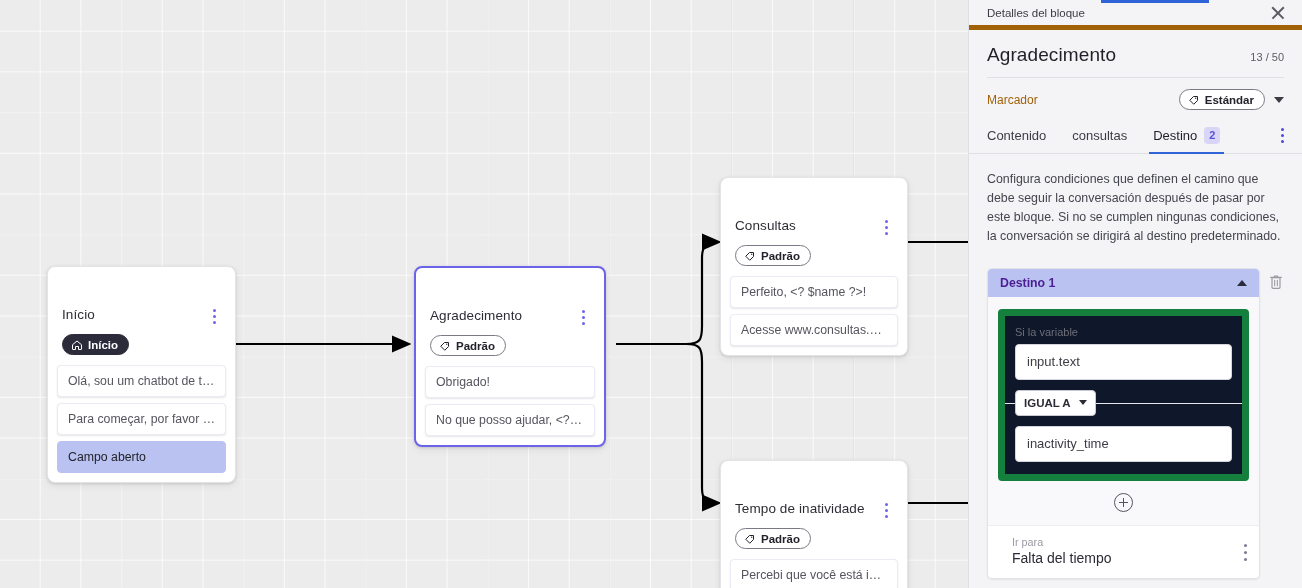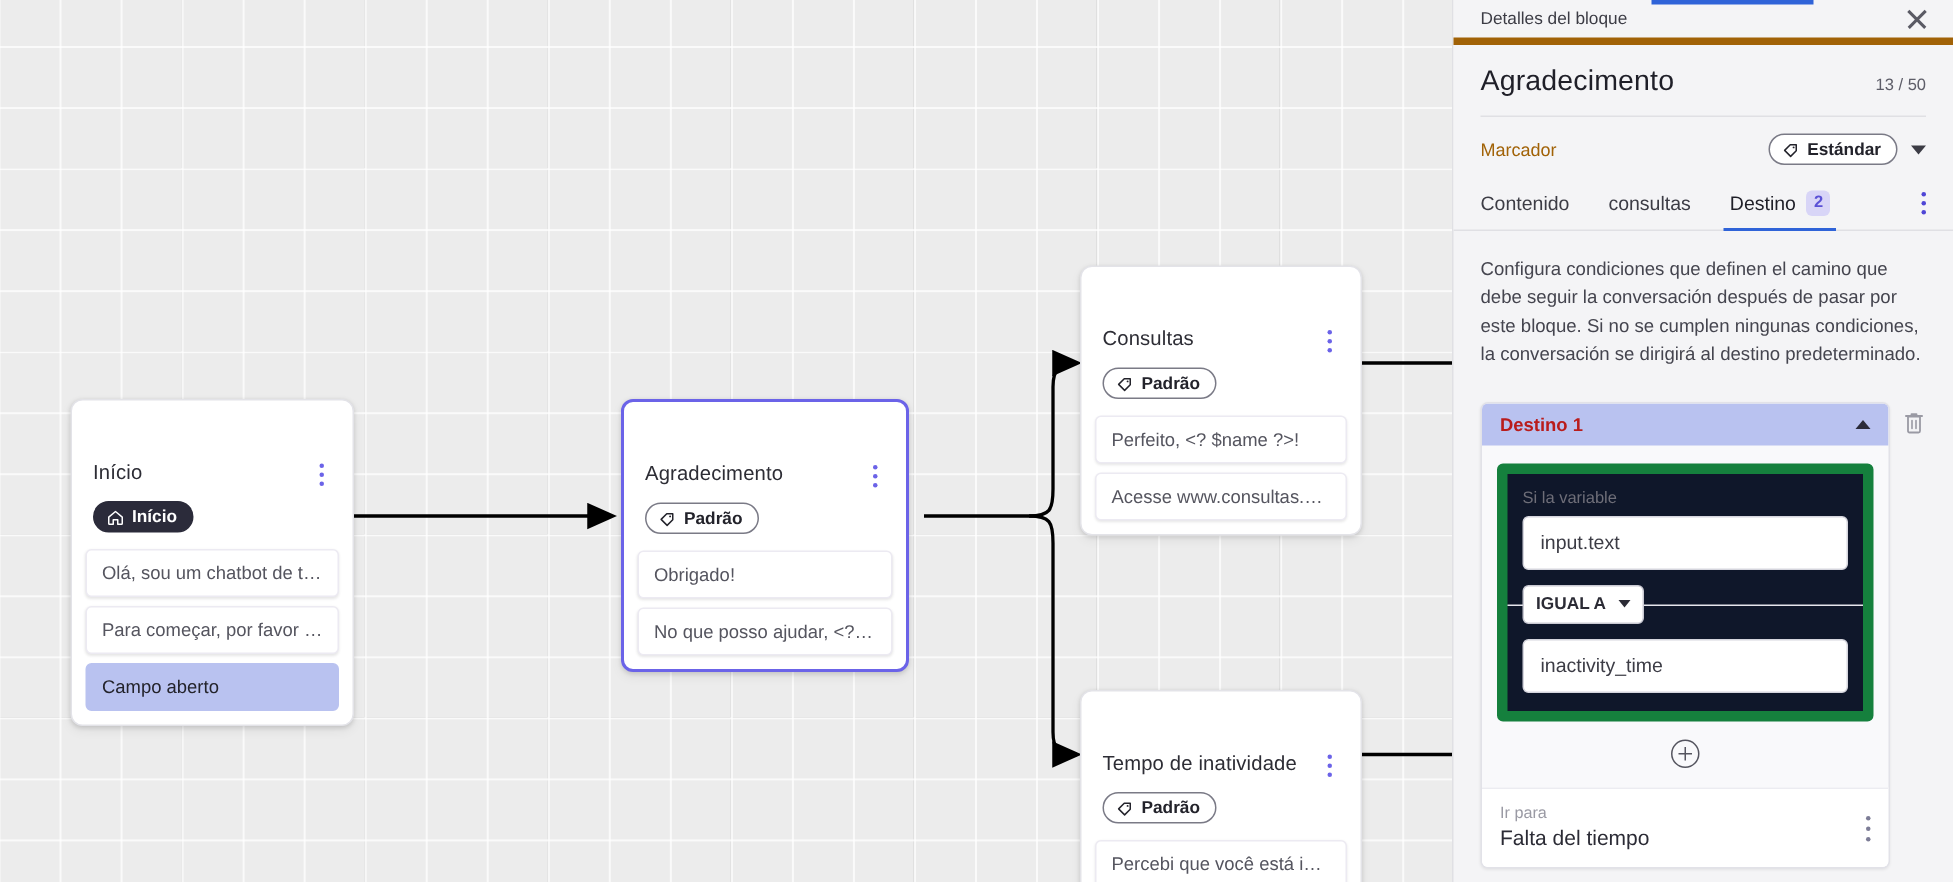--- a/index.html
+++ b/index.html
@@ -152,21 +152,21 @@
   .dest-wrap { display: flex; align-items: flex-start; gap: 8px; margin-top: 22px; }
   .dest-card {
     flex: 1; background: #f9f9fb; border: 1px solid #e2e2e8; border-radius: 5px;
     box-shadow: 0 1px 2px rgba(0,0,0,.07); overflow: hidden;
   }
   .dest-head {
     background: #b9c2f0; padding: 7px 12px;
     display: flex; align-items: center; justify-content: space-between;
     cursor: pointer;
   }
-  .dest-head-label { font-size: 12.3px; color: #b91c1c; font-weight: 700; }
+  .dest-head-label { font-size: 12.3px; color: #4c1d95; font-weight: 700; }
   .trash { width: 16px; height: 18px; flex: none; cursor: pointer; margin-top: 5px; }
 
   .cond-box {
     margin: 12px 10px 0 10px; background: #0f172a;
     border: 7px solid #15803d; border-radius: 4px; padding: 10px 10px 12px 10px;
     position: relative;
   }
   .cond-label { font-size: 11px; color: #6e6e78; margin-bottom: 6px; }
   .field {
     width: 100%; height: 36px; border: 1px solid #d5d5dd; border-radius: 4px;
@@ -191,21 +191,21 @@
     position: relative; cursor: pointer;
   }
   .plus-btn::before, .plus-btn::after {
     content: ""; position: absolute; background: #55555f;
   }
   .plus-btn::before { left: 4px; right: 4px; top: 7.8px; height: 1.4px; }
   .plus-btn::after { top: 4px; bottom: 4px; left: 7.8px; width: 1.4px; }
 
   .goto-card {
     background: #ffffff; border-top: 1px solid #ececf1;
-    padding: 10px 12px 12px 12px;
+    padding: 10px 12px 12px 24px;
     display: flex; align-items: flex-start; justify-content: space-between;
   }
   .goto-label { font-size: 10.8px; color: #9a9aa4; }
   .goto-value { font-size: 14px; color: #2b2b35; margin-top: 2px; }
   .goto-kebab { display: flex; flex-direction: column; gap: 3.5px; align-items: center; cursor: pointer; margin-top: 8px; }
   .goto-kebab i { width: 3.5px; height: 3.5px; border-radius: 50%; background: #7c7c96; display: block; }
 </style>
 </head>
 <body>
 

